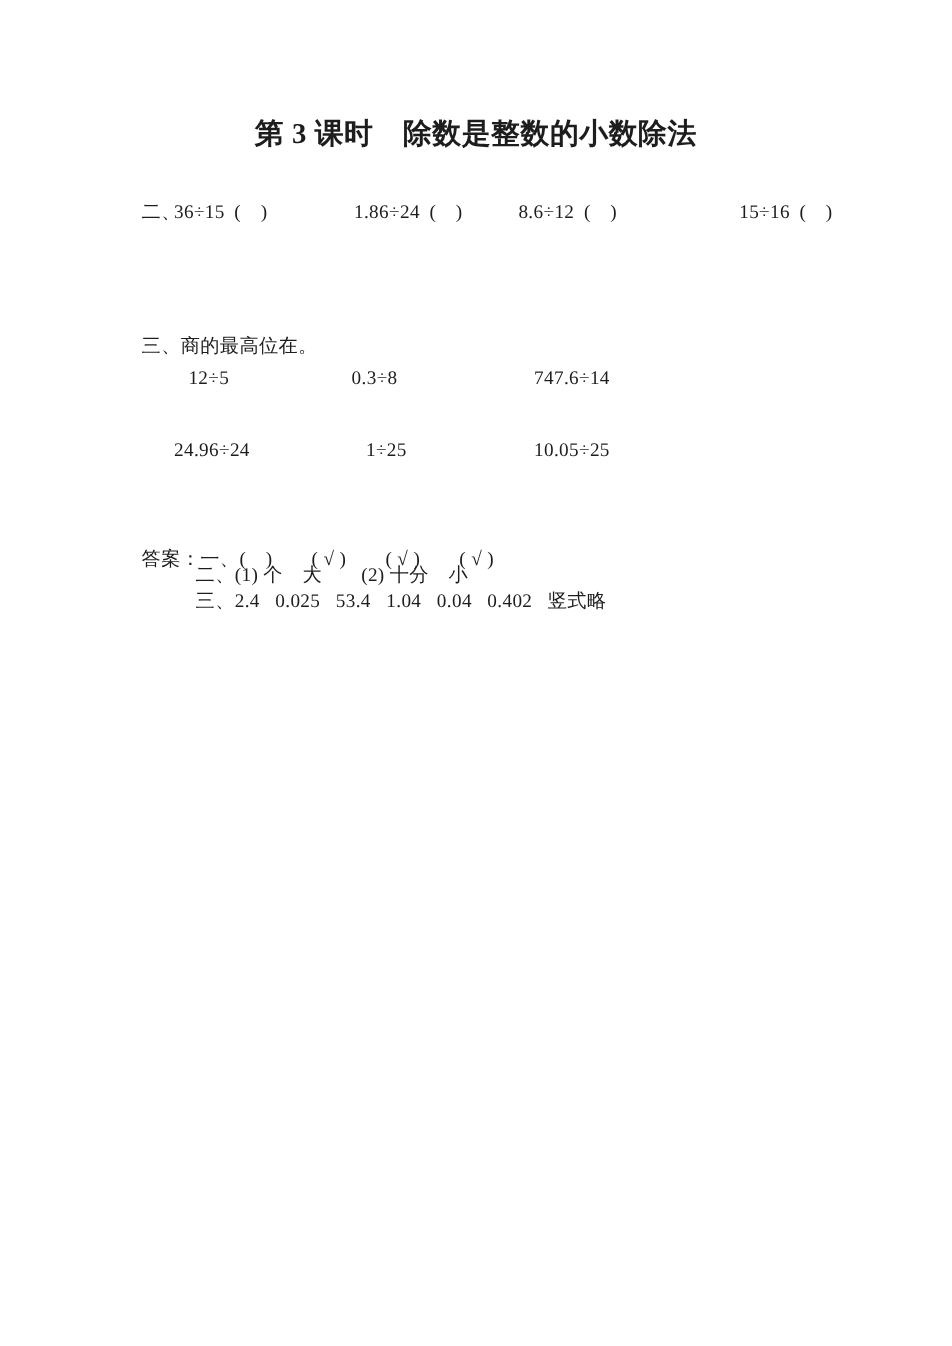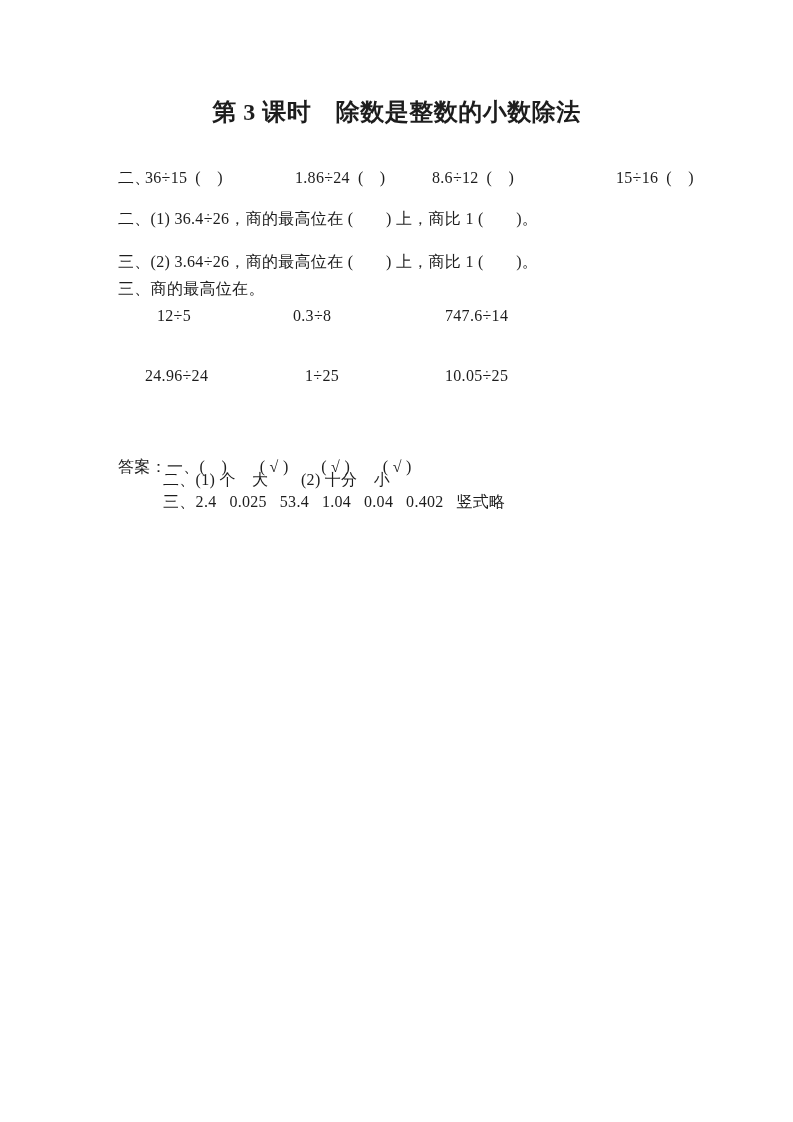--- a/index.html
+++ b/index.html
@@ -59,23 +59,21 @@
 
 
   <div class="row" style="top:168px;">
     <span style="left:118px;">二、</span>
     <span style="left:145px;"><span>36÷15</span><span class="expr-blank">(　)</span></span>
     <span style="left:295px;"><span>1.86÷24</span><span class="expr-blank">(　)</span></span>
     <span style="left:432px;"><span>8.6÷12</span><span class="expr-blank">(　)</span></span>
     <span style="left:568px;margin-left:48px;"><span>15÷16</span><span class="expr-blank">(　)</span></span>
   </div>
 
-  <div class="line" style="left:118px; top:209px;">二、(1) 36.4÷26，商的最高位在 (　　) 上，商比 1 (　　)。</div>
 
-  <div class="line" style="left:118px; top:252px;">三、(2) 3.64÷26，商的最高位在 (　　) 上，商比 1 (　　)。</div>
 
   <div class="line" style="left:118px; top:279px;">三、商的最高位在。</div>
 
   <div class="row" style="top:306px;">
     <span style="left:145px;margin-left:12px;">12÷5</span>
     <span style="left:293px;">0.3÷8</span>
     <span style="left:445px;">747.6÷14</span>
   </div>
 
   <div class="row" style="top:366px;">

